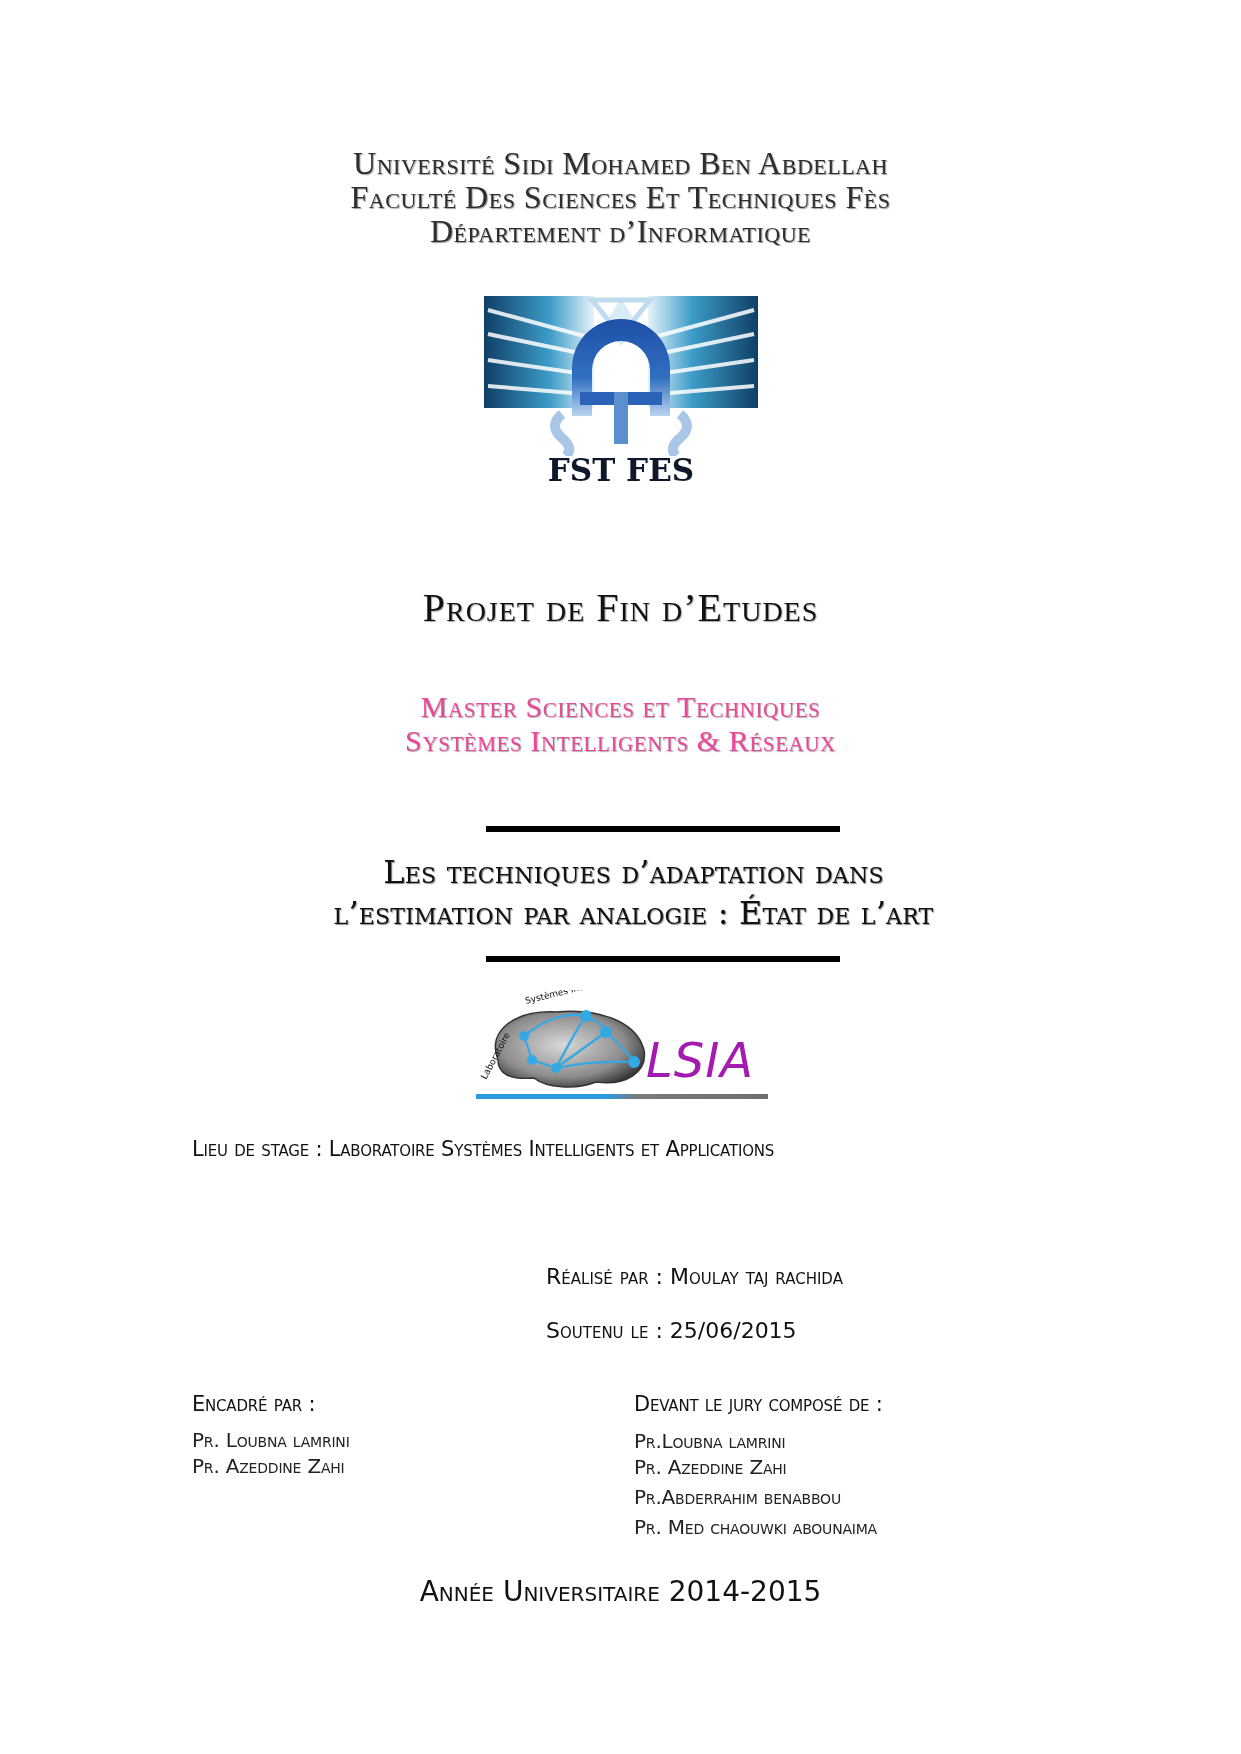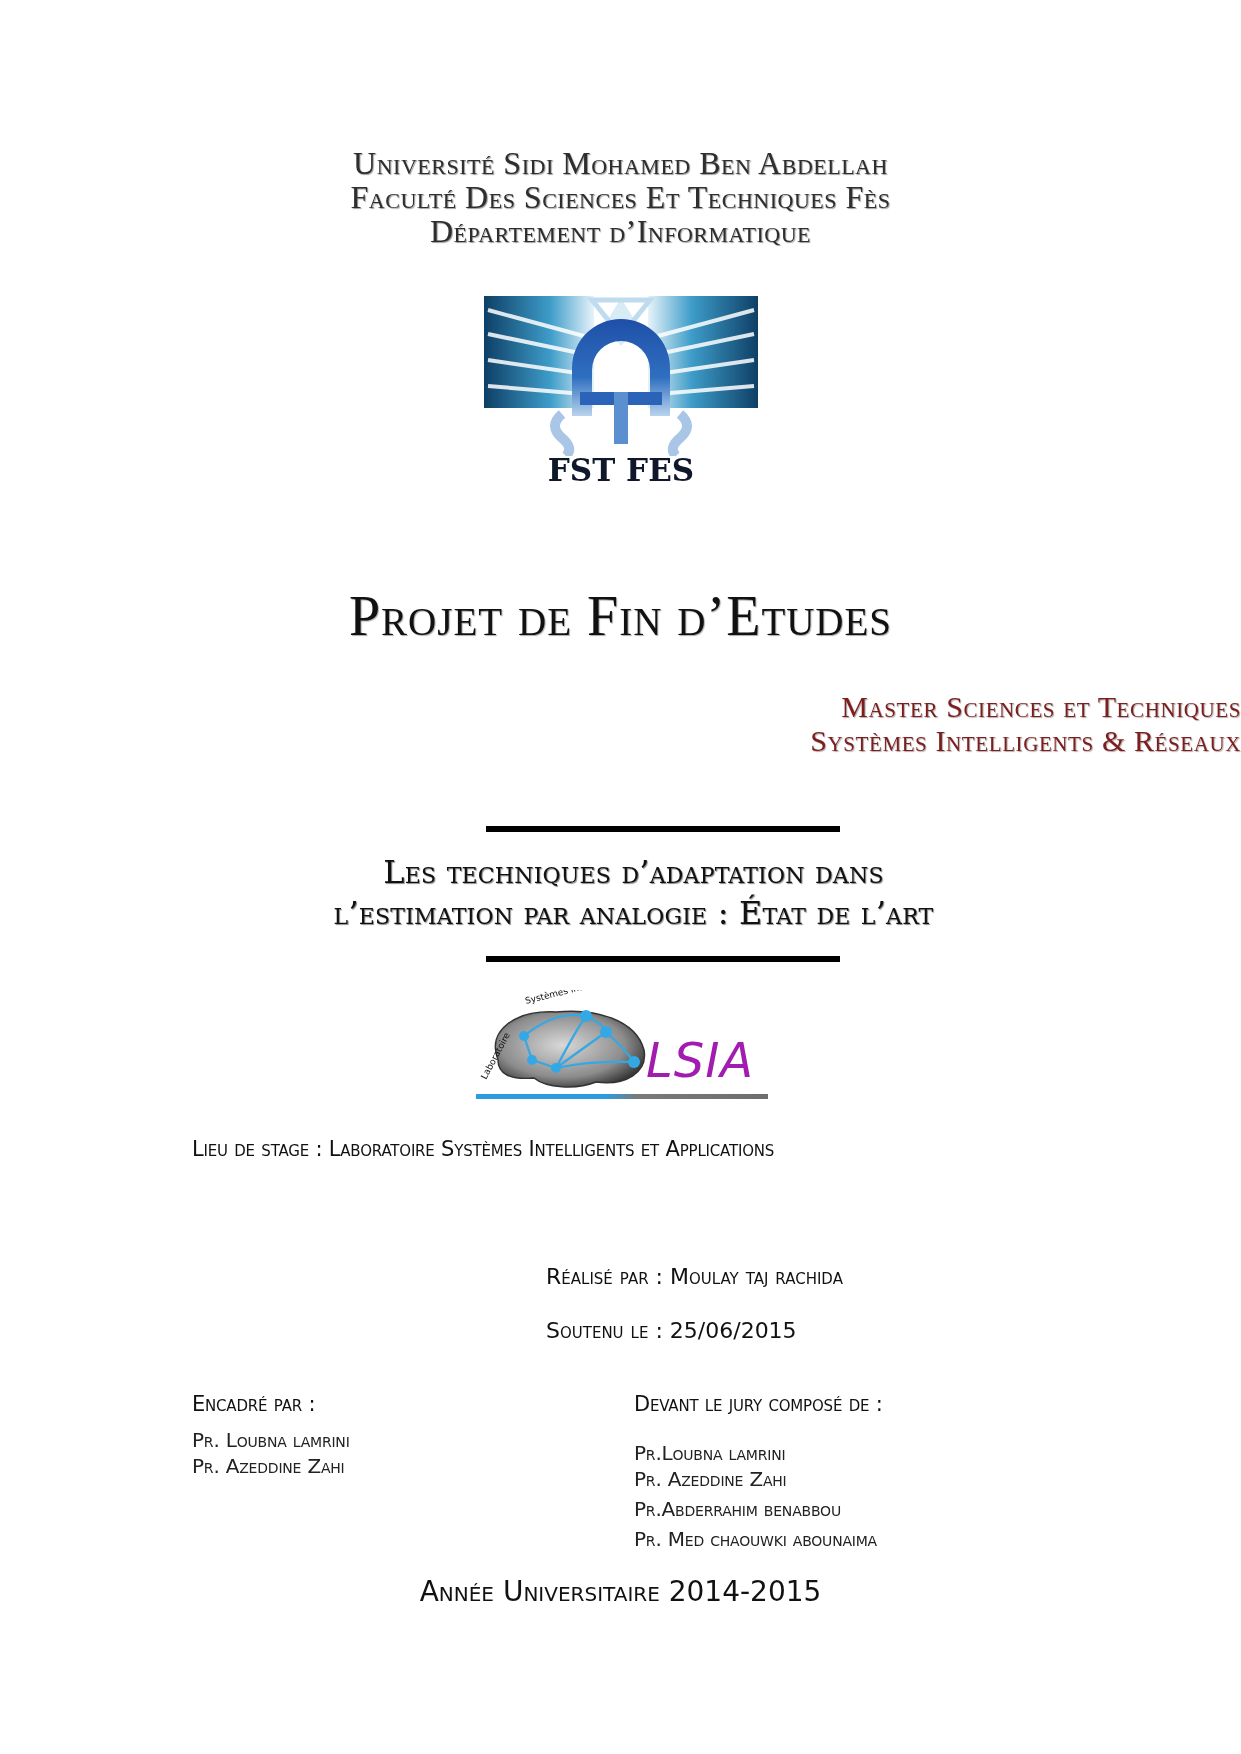--- a/index.html
+++ b/index.html
@@ -4,23 +4,23 @@
   <style>
     html, body { margin: 0; padding: 0; background: #ffffff; }
     body { width: 1241px; height: 1754px; position: relative; overflow: hidden;
            font-family: "Liberation Serif", "DejaVu Serif", serif; color: #111; }
     .sc { font-variant: small-caps; }
     .abs { position: absolute; }
     .center { left: 0; width: 1241px; text-align: center; }
 
     .univ-line { font-size: 32px; color: #2e2e2e; letter-spacing: 0.5px; line-height: 34px;
                  text-shadow: 1px 1px 1px #999; }
-    .title-main { font-size: 56px; color: #111; letter-spacing: 1px; text-shadow: 1px 1px 1px #aaa; }
-    .master-line { font-size: 30px; color: #7f1d1d; letter-spacing: 0.6px; line-height: 34px;
-                   text-shadow: 1px 1px 1px #aaa; text-align: right; }
+    .title-main { font-size: 40px; color: #111; letter-spacing: 1px; text-shadow: 1px 1px 1px #aaa; }
+    .master-line { font-size: 30px; color: #ec4899; letter-spacing: 0.6px; line-height: 34px;
+                   text-shadow: 1px 1px 1px #aaa; }
     .thesis-line { font-family: "DejaVu Serif", serif; font-size: 32px; color: #111; line-height: 41px;
                    letter-spacing: 0.2px; text-shadow: 1px 1px 1px #888; padding-left: 13px; }
     .bar { background: #000; height: 6px; width: 354px; left: 486px; }
     .info { font-family: "DejaVu Sans", sans-serif; font-size: 21px; color: #111; letter-spacing: -0.2px; }
     .info-big { font-family: "DejaVu Sans", sans-serif; font-size: 22px; color: #111; }
     .name-line { font-family: "DejaVu Sans", sans-serif; font-size: 20px; color: #222; line-height: 26px;
                  letter-spacing: -0.2px; }
 
     
     .fst-logo { left: 484px; top: 296px; width: 274px; height: 195px; }
@@ -138,21 +138,21 @@
 <div class="abs" style="left:192px; top:1392px;">
   <div class="sc info">Encadré par :</div>
   <div style="margin-top:11px;">
     <div class="sc name-line">Pr. Loubna lamrini</div>
     <div class="sc name-line">Pr. Azeddine Zahi</div>
   </div>
 </div>
 
 <div class="abs" style="left:634px; top:1392px;">
   <div class="sc info">Devant le jury composé de :</div>
-  <div style="margin-top:24px;">
+  <div style="margin-top:12px;">
     <div class="sc name-line">Pr.Loubna lamrini</div>
     <div class="sc name-line">Pr. Azeddine Zahi</div>
     <div class="sc name-line" style="margin-top:4px;">Pr.Abderrahim benabbou</div>
     <div class="sc name-line" style="margin-top:4px;">Pr. Med chaouwki abounaima</div>
   </div>
 </div>
 
 <div class="abs center sc info-big" style="top:1575px; font-size:28px;">Année Universitaire 2014-2015</div>
 
 </body></html>

